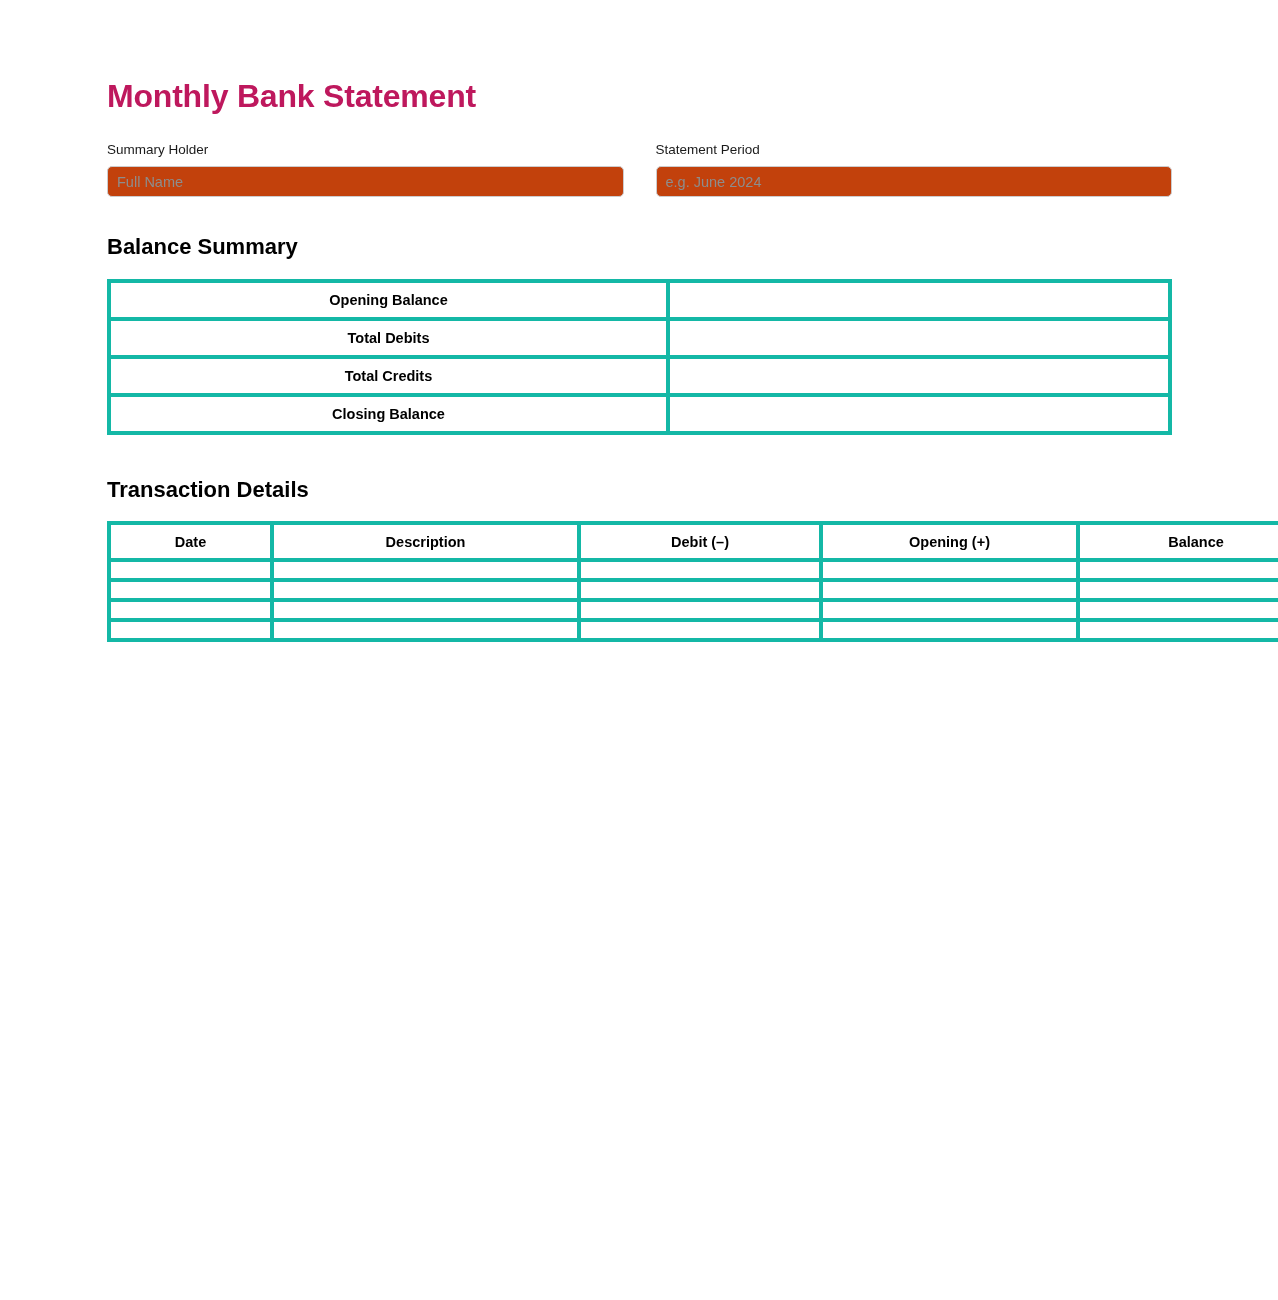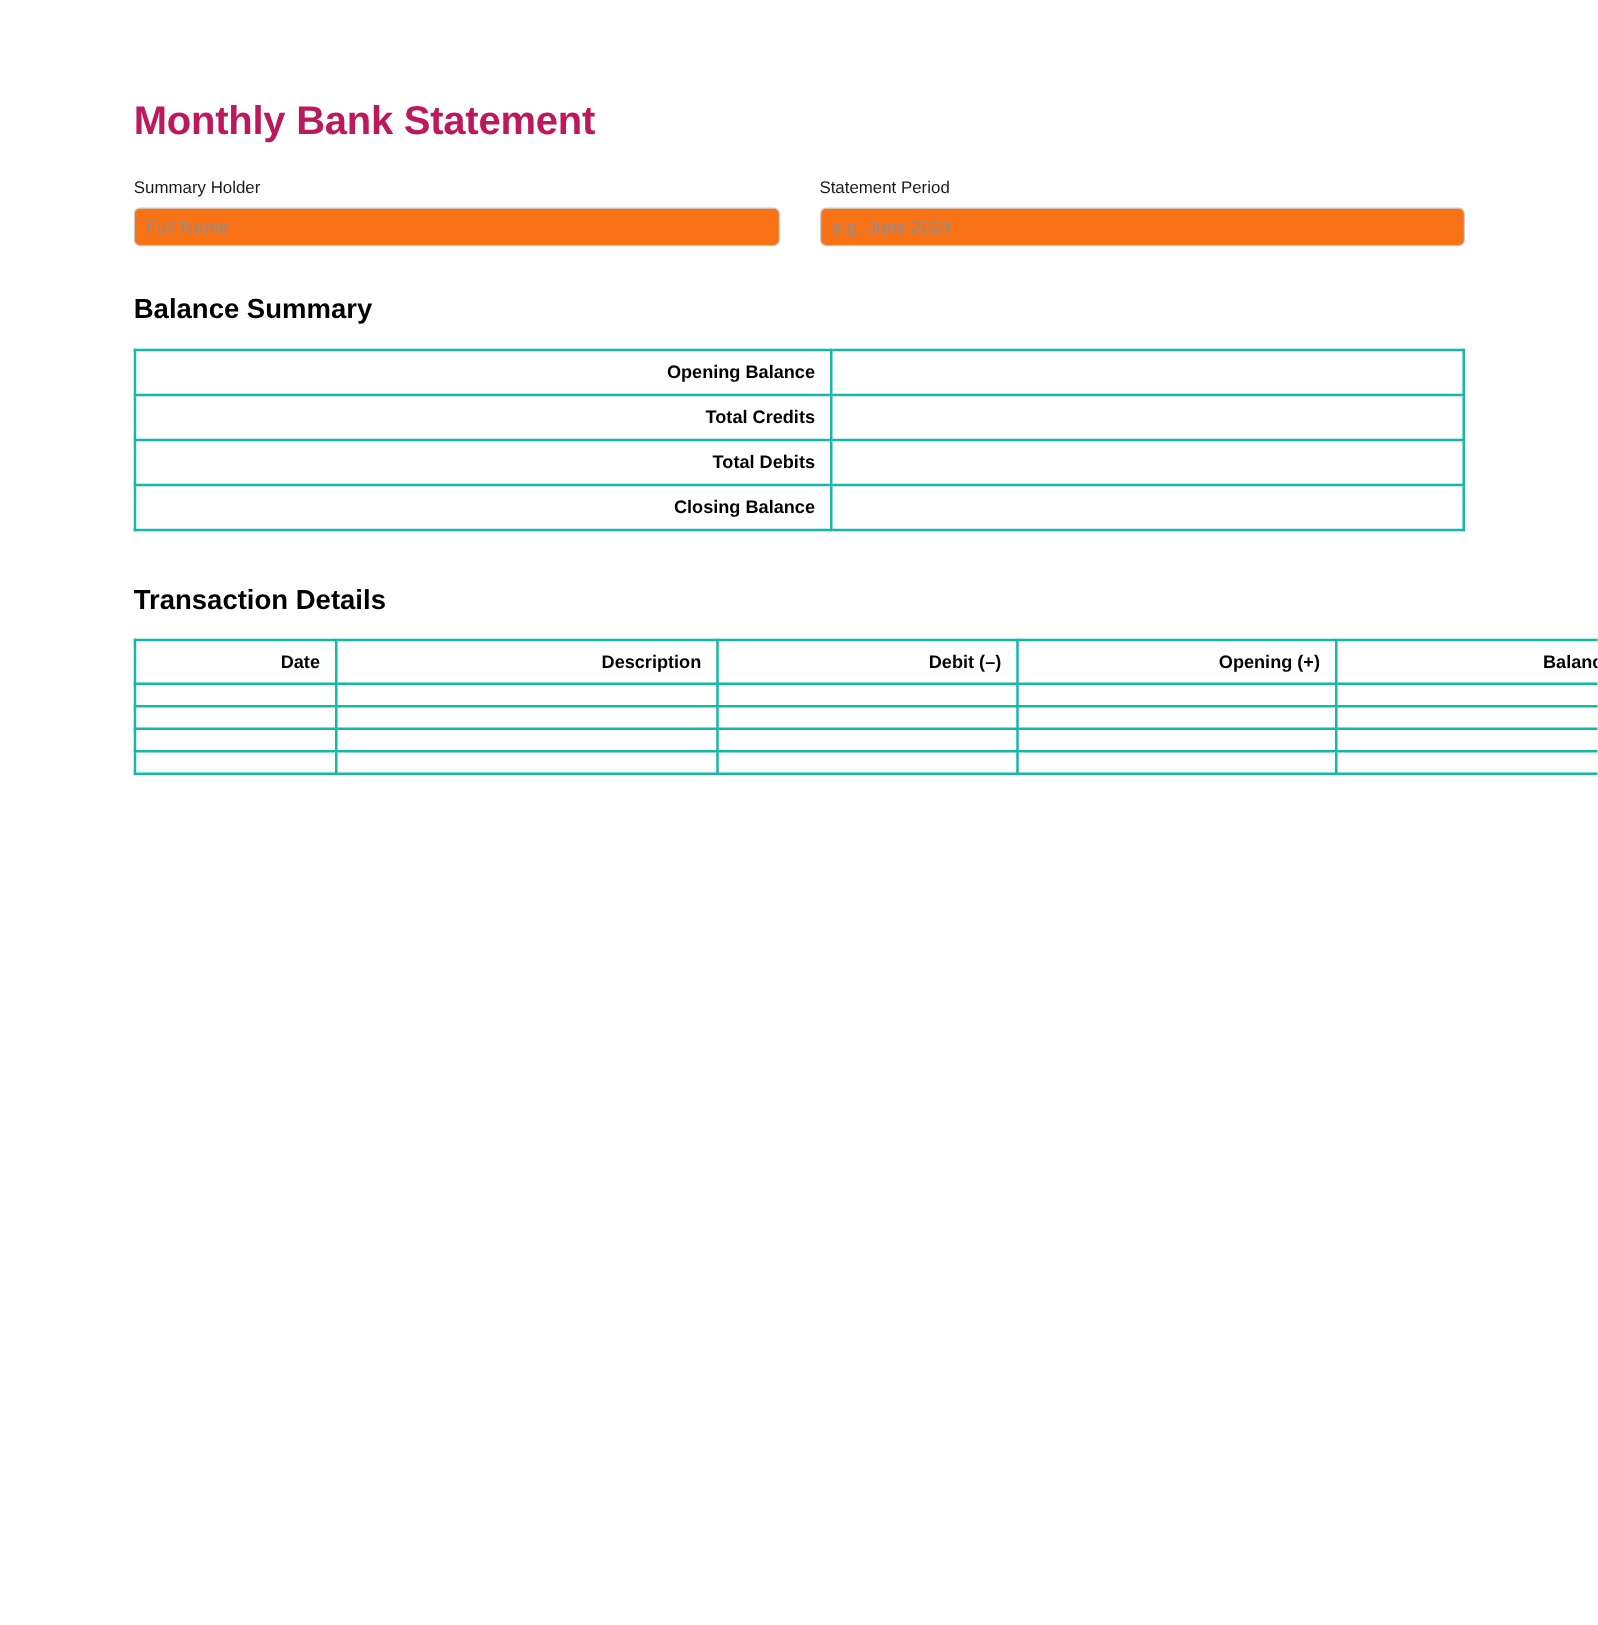--- a/index.html
+++ b/index.html
@@ -51,42 +51,42 @@
     font-size: 13.5px;
     line-height: 1.3;
     color: #1a1a1a;
     margin-bottom: 8px;
   }
   .field-input {
     height: 31px;
     box-sizing: border-box;
     border: 1px solid #ccccce;
     border-radius: 5px;
-    background: #f97316;
+    background: #c2410c;
     padding: 0 9px;
     font-family: "Liberation Sans", sans-serif;
     font-size: 14.5px;
     color: #111111;
     outline: none;
   }
   .field-input::placeholder {
     color: #8d8d8d;
     opacity: 1;
   }
   
   table.grid {
     border-collapse: collapse;
     width: 100%;
     table-layout: fixed;
   }
   table.grid td,
   table.grid th {
-    border: 2px solid #14b8a6;
+    border: 4px solid #14b8a6;
     padding: 0 12px;
-    text-align: right;
+    text-align: center;
     vertical-align: middle;
     font-size: 14.5px;
     color: #000;
   }
   
   .summary-table { margin-bottom: 42px; }
   .summary-table td {
     height: 34px;
   }
   .summary-table td.label {
@@ -135,25 +135,25 @@
 
   <h2 class="section-title">Balance Summary</h2>
 
   <table class="grid summary-table">
     <tbody>
       <tr>
         <td class="label">Opening Balance</td>
         <td class="value"></td>
       </tr>
       <tr>
+        <td class="label">Total Debits</td>
+        <td class="value"></td>
+      </tr>
+      <tr>
         <td class="label">Total Credits</td>
-        <td class="value"></td>
-      </tr>
-      <tr>
-        <td class="label">Total Debits</td>
         <td class="value"></td>
       </tr>
       <tr>
         <td class="label">Closing Balance</td>
         <td class="value"></td>
       </tr>
     </tbody>
   </table>
 
   <h2 class="section-title">Transaction Details</h2>

